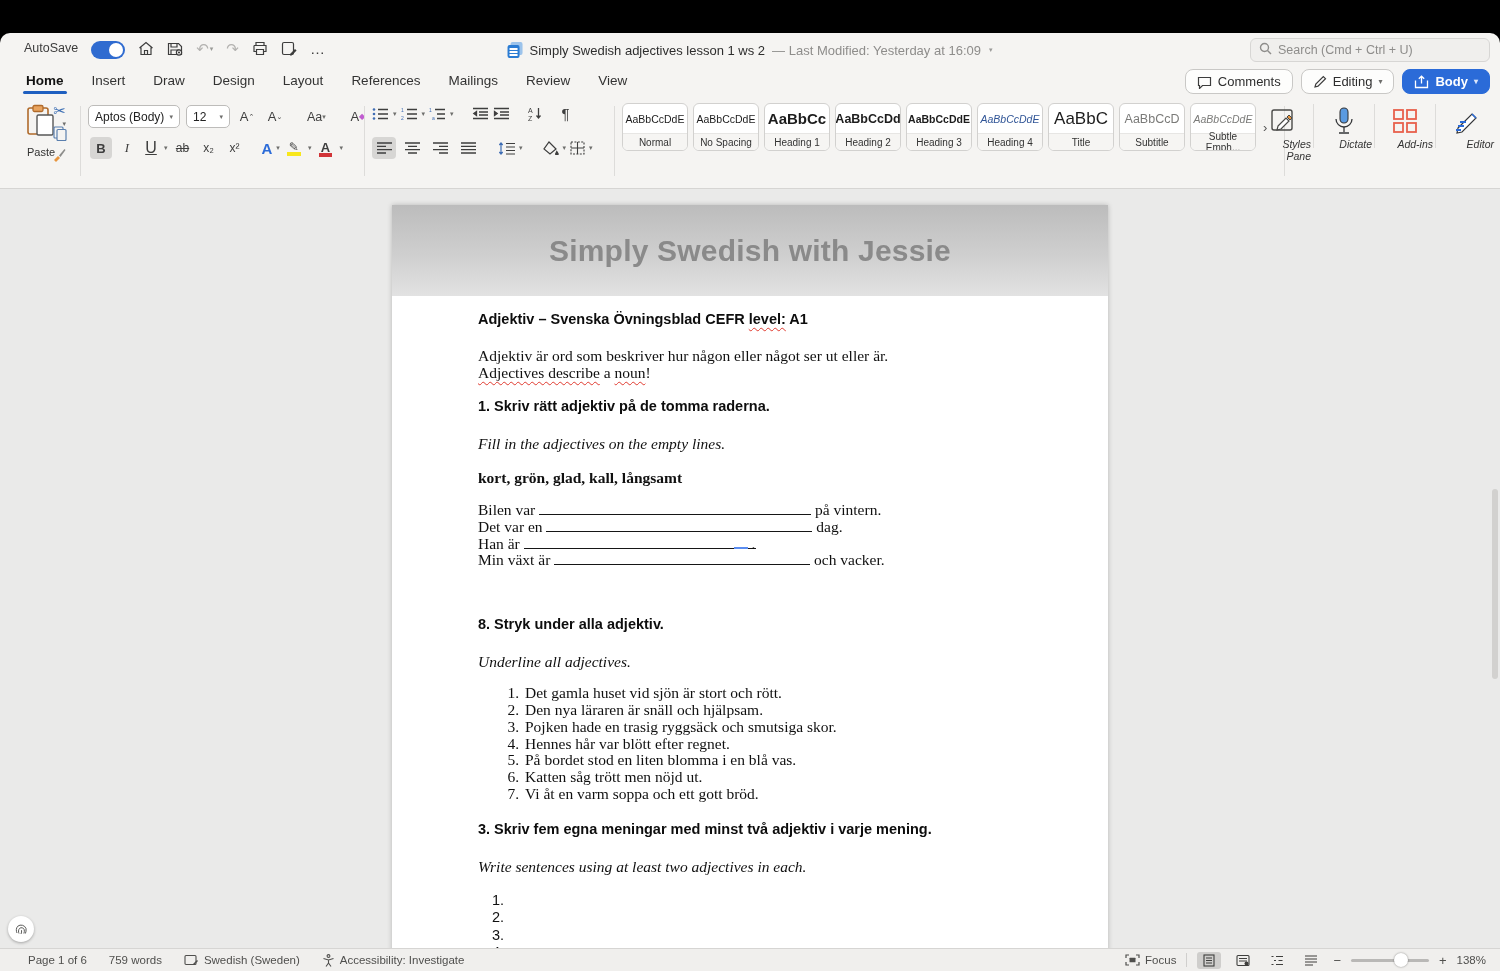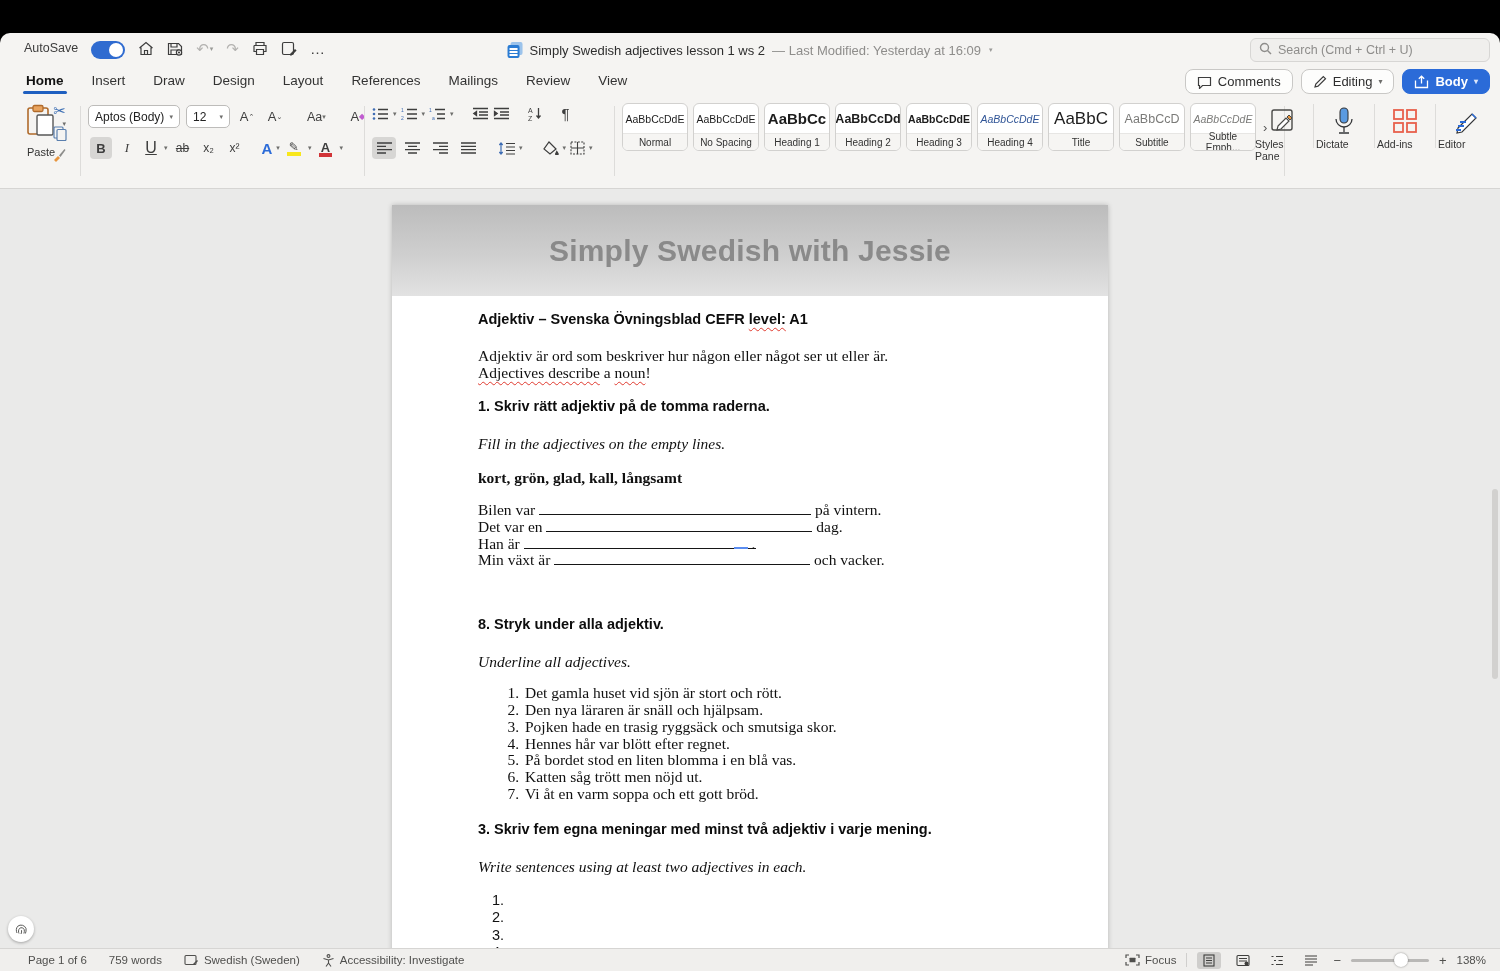--- a/index.html
+++ b/index.html
@@ -64,21 +64,21 @@
   .style-card:nth-child(3) .prev { font-weight:bold; font-size:15px; }
   .style-card:nth-child(4) .prev { font-weight:bold; font-size:12.5px; }
   .style-card:nth-child(5) .prev { font-weight:bold; font-size:10.5px; }
   .style-card:nth-child(6) .prev { font-style:italic; color:#2f5496; }
   .style-card:nth-child(7) .prev { font-size:17px; }
   .style-card:nth-child(8) .prev { color:#7a7a78; font-size:12.5px; }
   .style-card:nth-child(9) .prev { color:#7a7a78; font-style:italic; }
   .gal-more { font-size:13px; color:#555; padding:0 2px; cursor:pointer; }
 
   .rb-right { position:absolute; right:6px; top:6px; display:flex; align-items:flex-start; }
-  .big-btn { width:56px; text-align:left; cursor:pointer; padding-top:2px; }
+  .big-btn { width:56px; text-align:right; cursor:pointer; padding-top:2px;font-style:italic; }
   .big-btn .bb-ic { height:34px; display:flex; align-items:center; justify-content:center; }
   .big-btn .bb-lbl { font-size:10.5px; color:#333; line-height:1.15; }
 
   
   .docarea { position:absolute; left:0; top:156px; width:100%; height:794px; background:#eaeae9; overflow:hidden; }
   .page { position:absolute; left:392px; top:16px; width:716px; height:900px; background:#fff; box-shadow:0 0 5px rgba(0,0,0,.22); }
   .banner { height:91px; background:linear-gradient(180deg,#bcbcbc 0%,#cfcfcf 55%,#e2e2e2 100%); display:flex; align-items:center; justify-content:center; }
   .banner-title { font-size:30px; font-weight:bold; color:#8a8a8a; letter-spacing:.2px; }
   .body-copy { padding:14px 86px 0 86px; font-family:"Liberation Serif", serif; font-size:15.5px; color:#101010; line-height:17px; }
   .h-sans { font-family:"Liberation Sans", sans-serif; font-weight:bold; font-size:14.5px; line-height:18px; color:#0d0d0d; }

